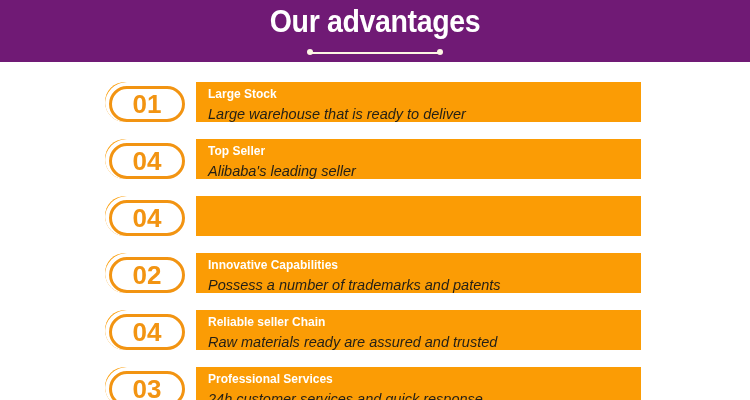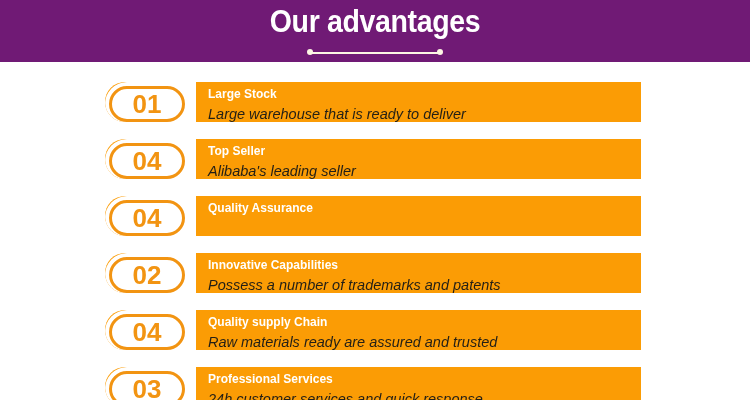--- a/index.html
+++ b/index.html
@@ -185,40 +185,39 @@
         <div class="row-title">Top Seller</div>
         <div class="row-desc">Alibaba's leading seller</div>
       </div>
     </div>
 
     <div class="adv-row">
       <div class="badge-plate"></div>
       <div class="badge-ring"></div>
       <div class="badge-number">04</div>
       <div class="row-text">
-        <div class="row-title">Quality Assurance</div>
       </div>
     </div>
 
     <div class="adv-row">
       <div class="badge-plate"></div>
       <div class="badge-ring"></div>
       <div class="badge-number">02</div>
       <div class="row-text">
         <div class="row-title">Innovative Capabilities</div>
         <div class="row-desc">Possess a number of trademarks and patents</div>
       </div>
     </div>
 
     <div class="adv-row">
       <div class="badge-plate"></div>
       <div class="badge-ring"></div>
       <div class="badge-number">04</div>
       <div class="row-text">
-        <div class="row-title">Quality supply Chain</div>
+        <div class="row-title">Reliable seller Chain</div>
         <div class="row-desc">Raw materials ready are assured and trusted</div>
       </div>
     </div>
 
     <div class="adv-row">
       <div class="badge-plate"></div>
       <div class="badge-ring"></div>
       <div class="badge-number">03</div>
       <div class="row-text">
         <div class="row-title">Professional Services</div>

